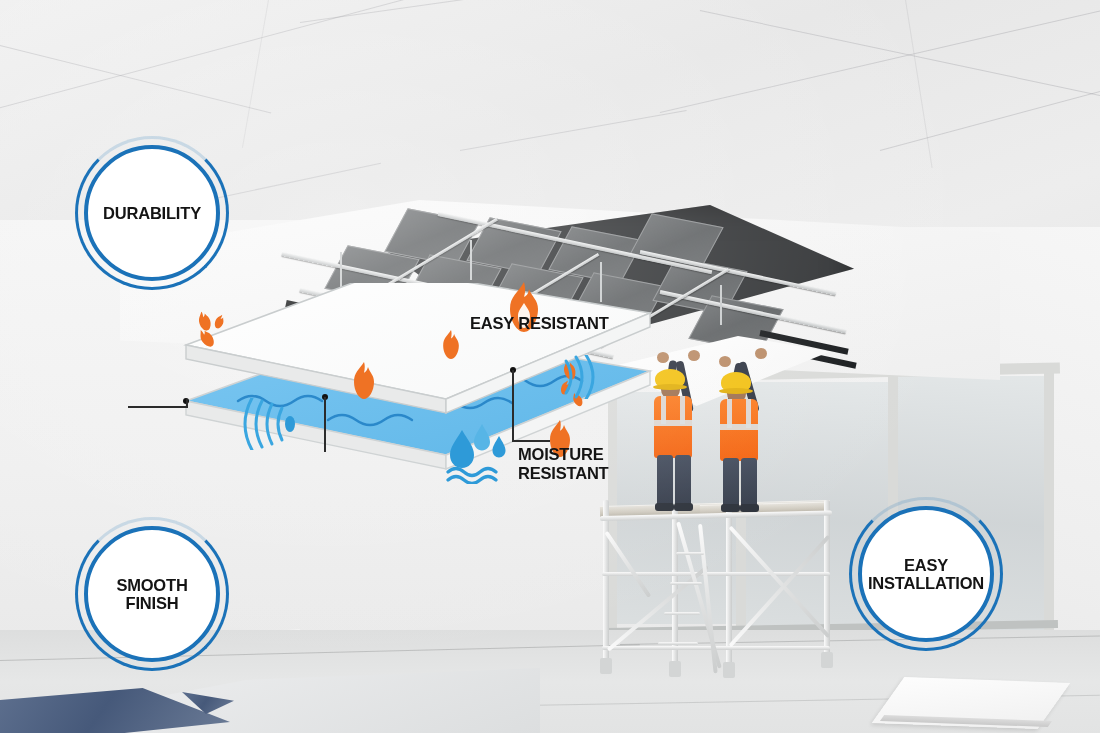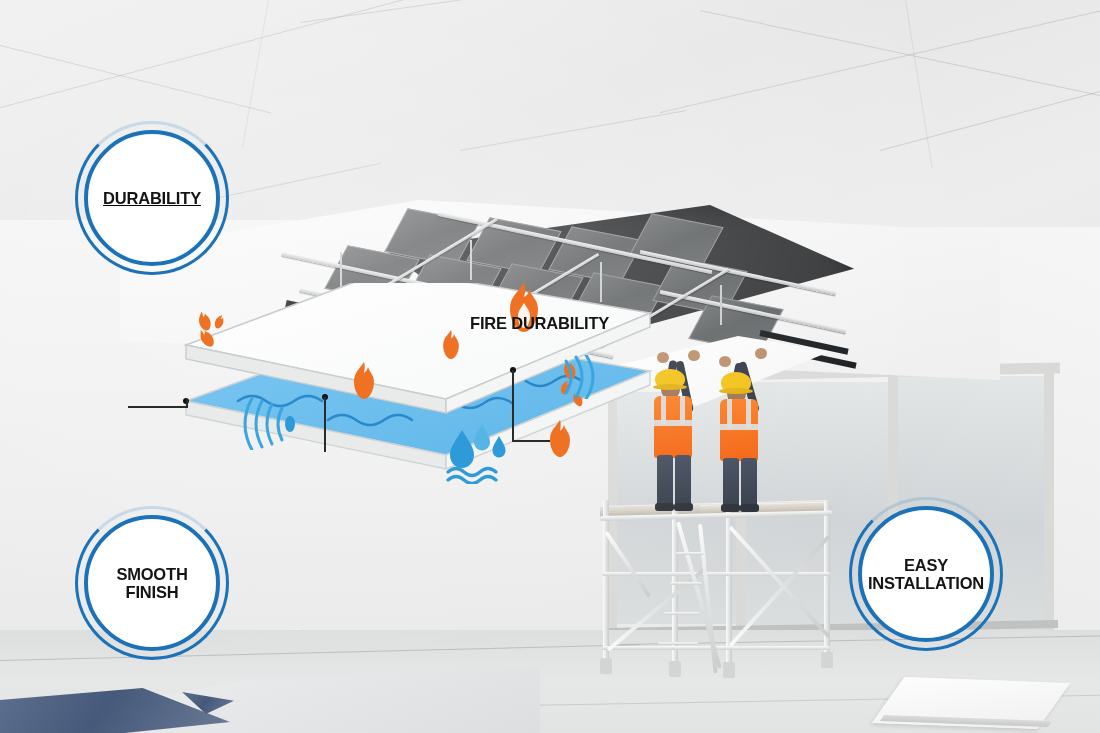--- a/index.html
+++ b/index.html
@@ -155,23 +155,23 @@
     content: "";
     position: absolute; left: -13px; top: -13px; right: -13px; bottom: -13px;
     border-radius: 50%;
     border: 3px solid #1b72b8;
     border-top-color: rgba(27,114,184,0.18);
   }
   .badge span {
     font-size: 16.5px; font-weight: bold; color: #141414;
     line-height: 1.12; letter-spacing: -0.2px;
   }
-  .b-tl { left: 84px;  top: 130px; text-decoration: underline; }
+  .b-tl { left: 84px;  top: 145px; }
   .b-tr { left: 858px; top: 131px; }
-  .b-bl { left: 84px;  top: 515px; }
+  .b-bl { left: 84px;  top: 526px; }
   .b-br { left: 858px; top: 506px; }
 
   
   .board-wrap { position: absolute; left: 178px; top: 283px; width: 480px; height: 215px; }
 
   
   .label {
     position: absolute;
     font-size: 16.5px; font-weight: bold; color: #141414;
     line-height: 1.14; letter-spacing: -0.2px;
@@ -448,23 +448,25 @@
   <div class="lead" style="left:128px; top:406px; width:60px; height:2px;"></div>
 
   <div class="lead-dot" style="left:322px; top:394px;"></div>
   <div class="lead" style="left:324px; top:397px; width:2px; height:55px;"></div>
 
   <div class="lead-dot" style="left:510px; top:367px;"></div>
   <div class="lead" style="left:512px; top:370px; width:2px; height:72px;"></div>
   <div class="lead" style="left:512px; top:440px; width:38px; height:2px;"></div>
 
 
-  <div class="label" style="left:470px; top:314px;">FIRE DURABILITY</div>
-
-
+  <div class="label" style="left:470px; top:314px;">EASY RESISTANT</div>
+
+
+  <div class="label" style="left:518px; top:445px; width:110px;">MOISTURE
+RESISTANT</div>
 
   <div class="badge b-tl">
     <span>DURABILITY</span>
   </div>
   <div class="badge b-bl">
     <span>SMOOTH
 FINISH</span>
   </div>
   <div class="badge b-br">
     <span>EASY

